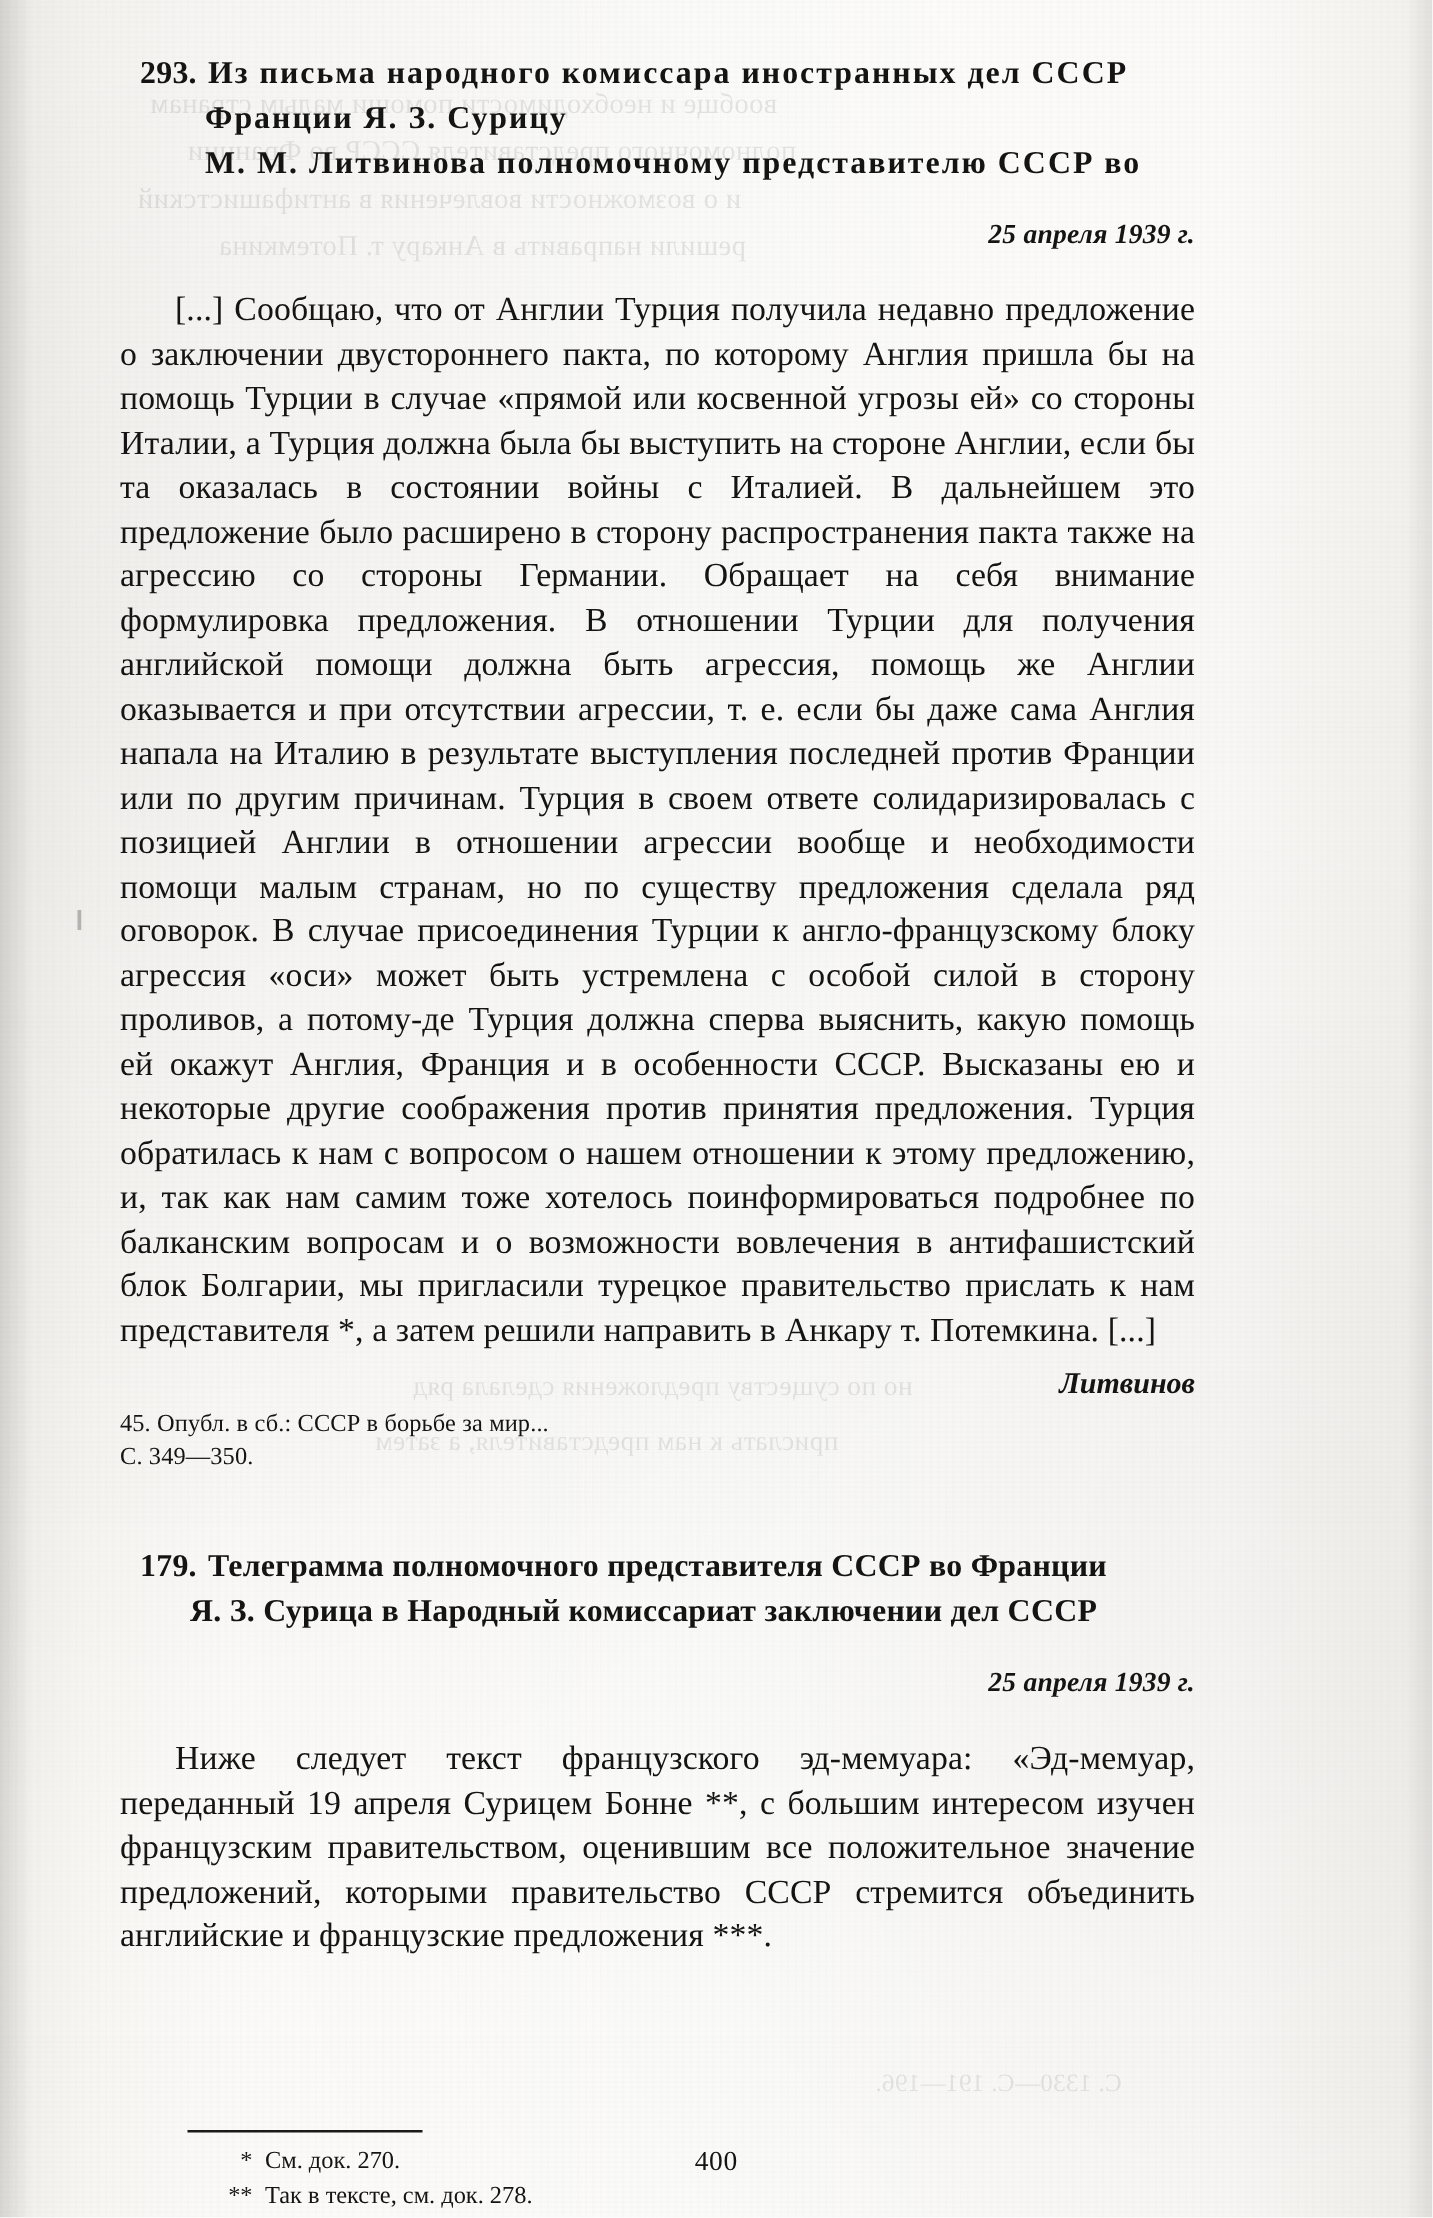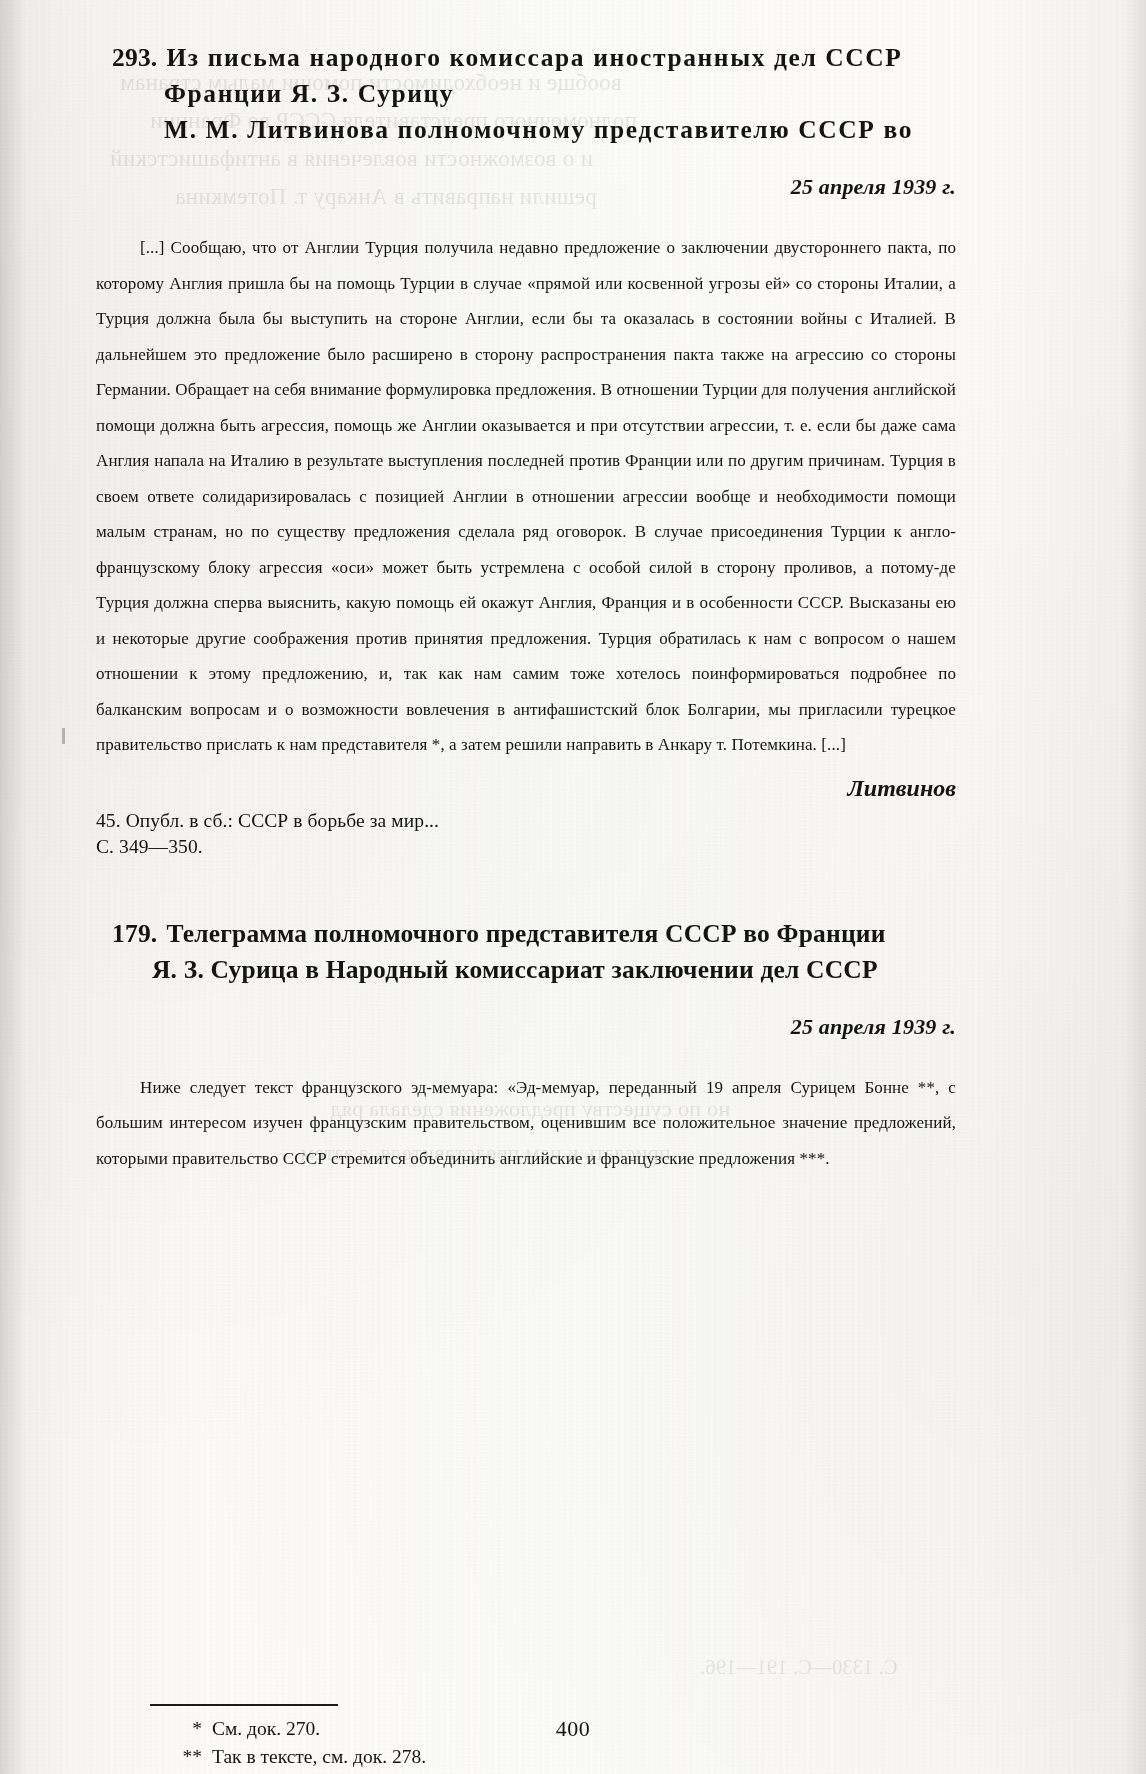--- a/index.html
+++ b/index.html
@@ -70,21 +70,21 @@
   .sp-wide { letter-spacing: 1.6px; }
   .date {
     text-align: right;
     font-style: italic;
     font-weight: bold;
     font-size: 22px;
     margin-top: 26px;
     letter-spacing: 0.2px;
   }
   .body-text {
-    font-size: 17px;
+    font-size: 27px;
     line-height: 35.5px;
     text-align: justify;
     text-justify: inter-word;
     margin-top: 30px;
     letter-spacing: 0.1px;
   }
   .body-text .indent {
     display: inline-block;
     width: 44px;
   }

